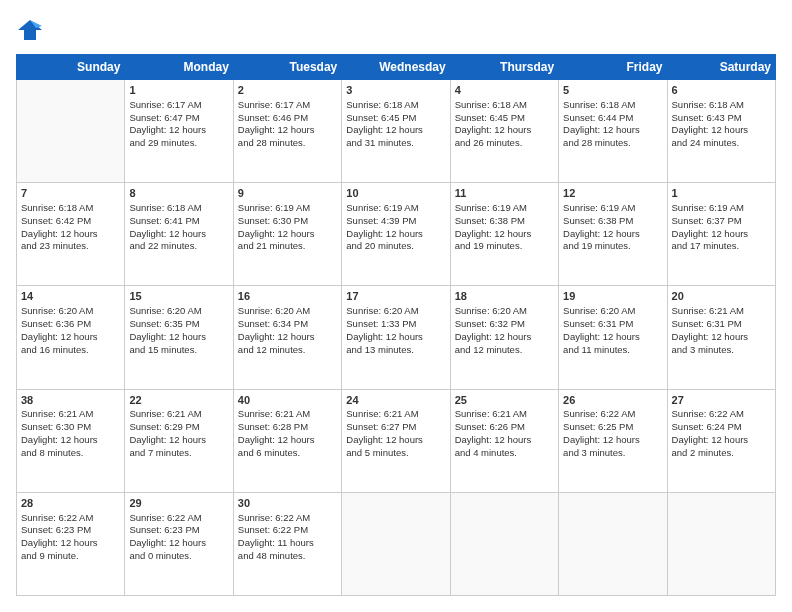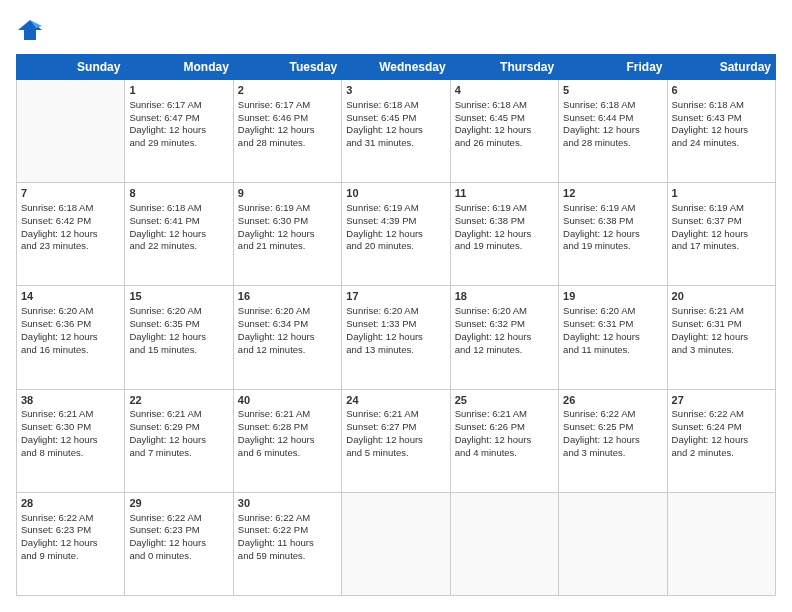--- a/index.html
+++ b/index.html
@@ -323,21 +323,21 @@
             <div>Sunrise: 6:22 AM</div>
             <div>Sunset: 6:23 PM</div>
             <div>Daylight: 12 hours</div>
             <div>and 0 minutes.</div>
           </td>
           <td>
             <span class="day-num">30</span>
             <div>Sunrise: 6:22 AM</div>
             <div>Sunset: 6:22 PM</div>
             <div>Daylight: 11 hours</div>
-            <div>and 59 minutes.</div>
+            <div>and 48 minutes.</div>
           </td>
           <td class="empty"></td>
           <td class="empty"></td>
           <td class="empty"></td>
           <td class="empty"></td>
         </tr>
       </tbody>
   </table>
 </div>
 

